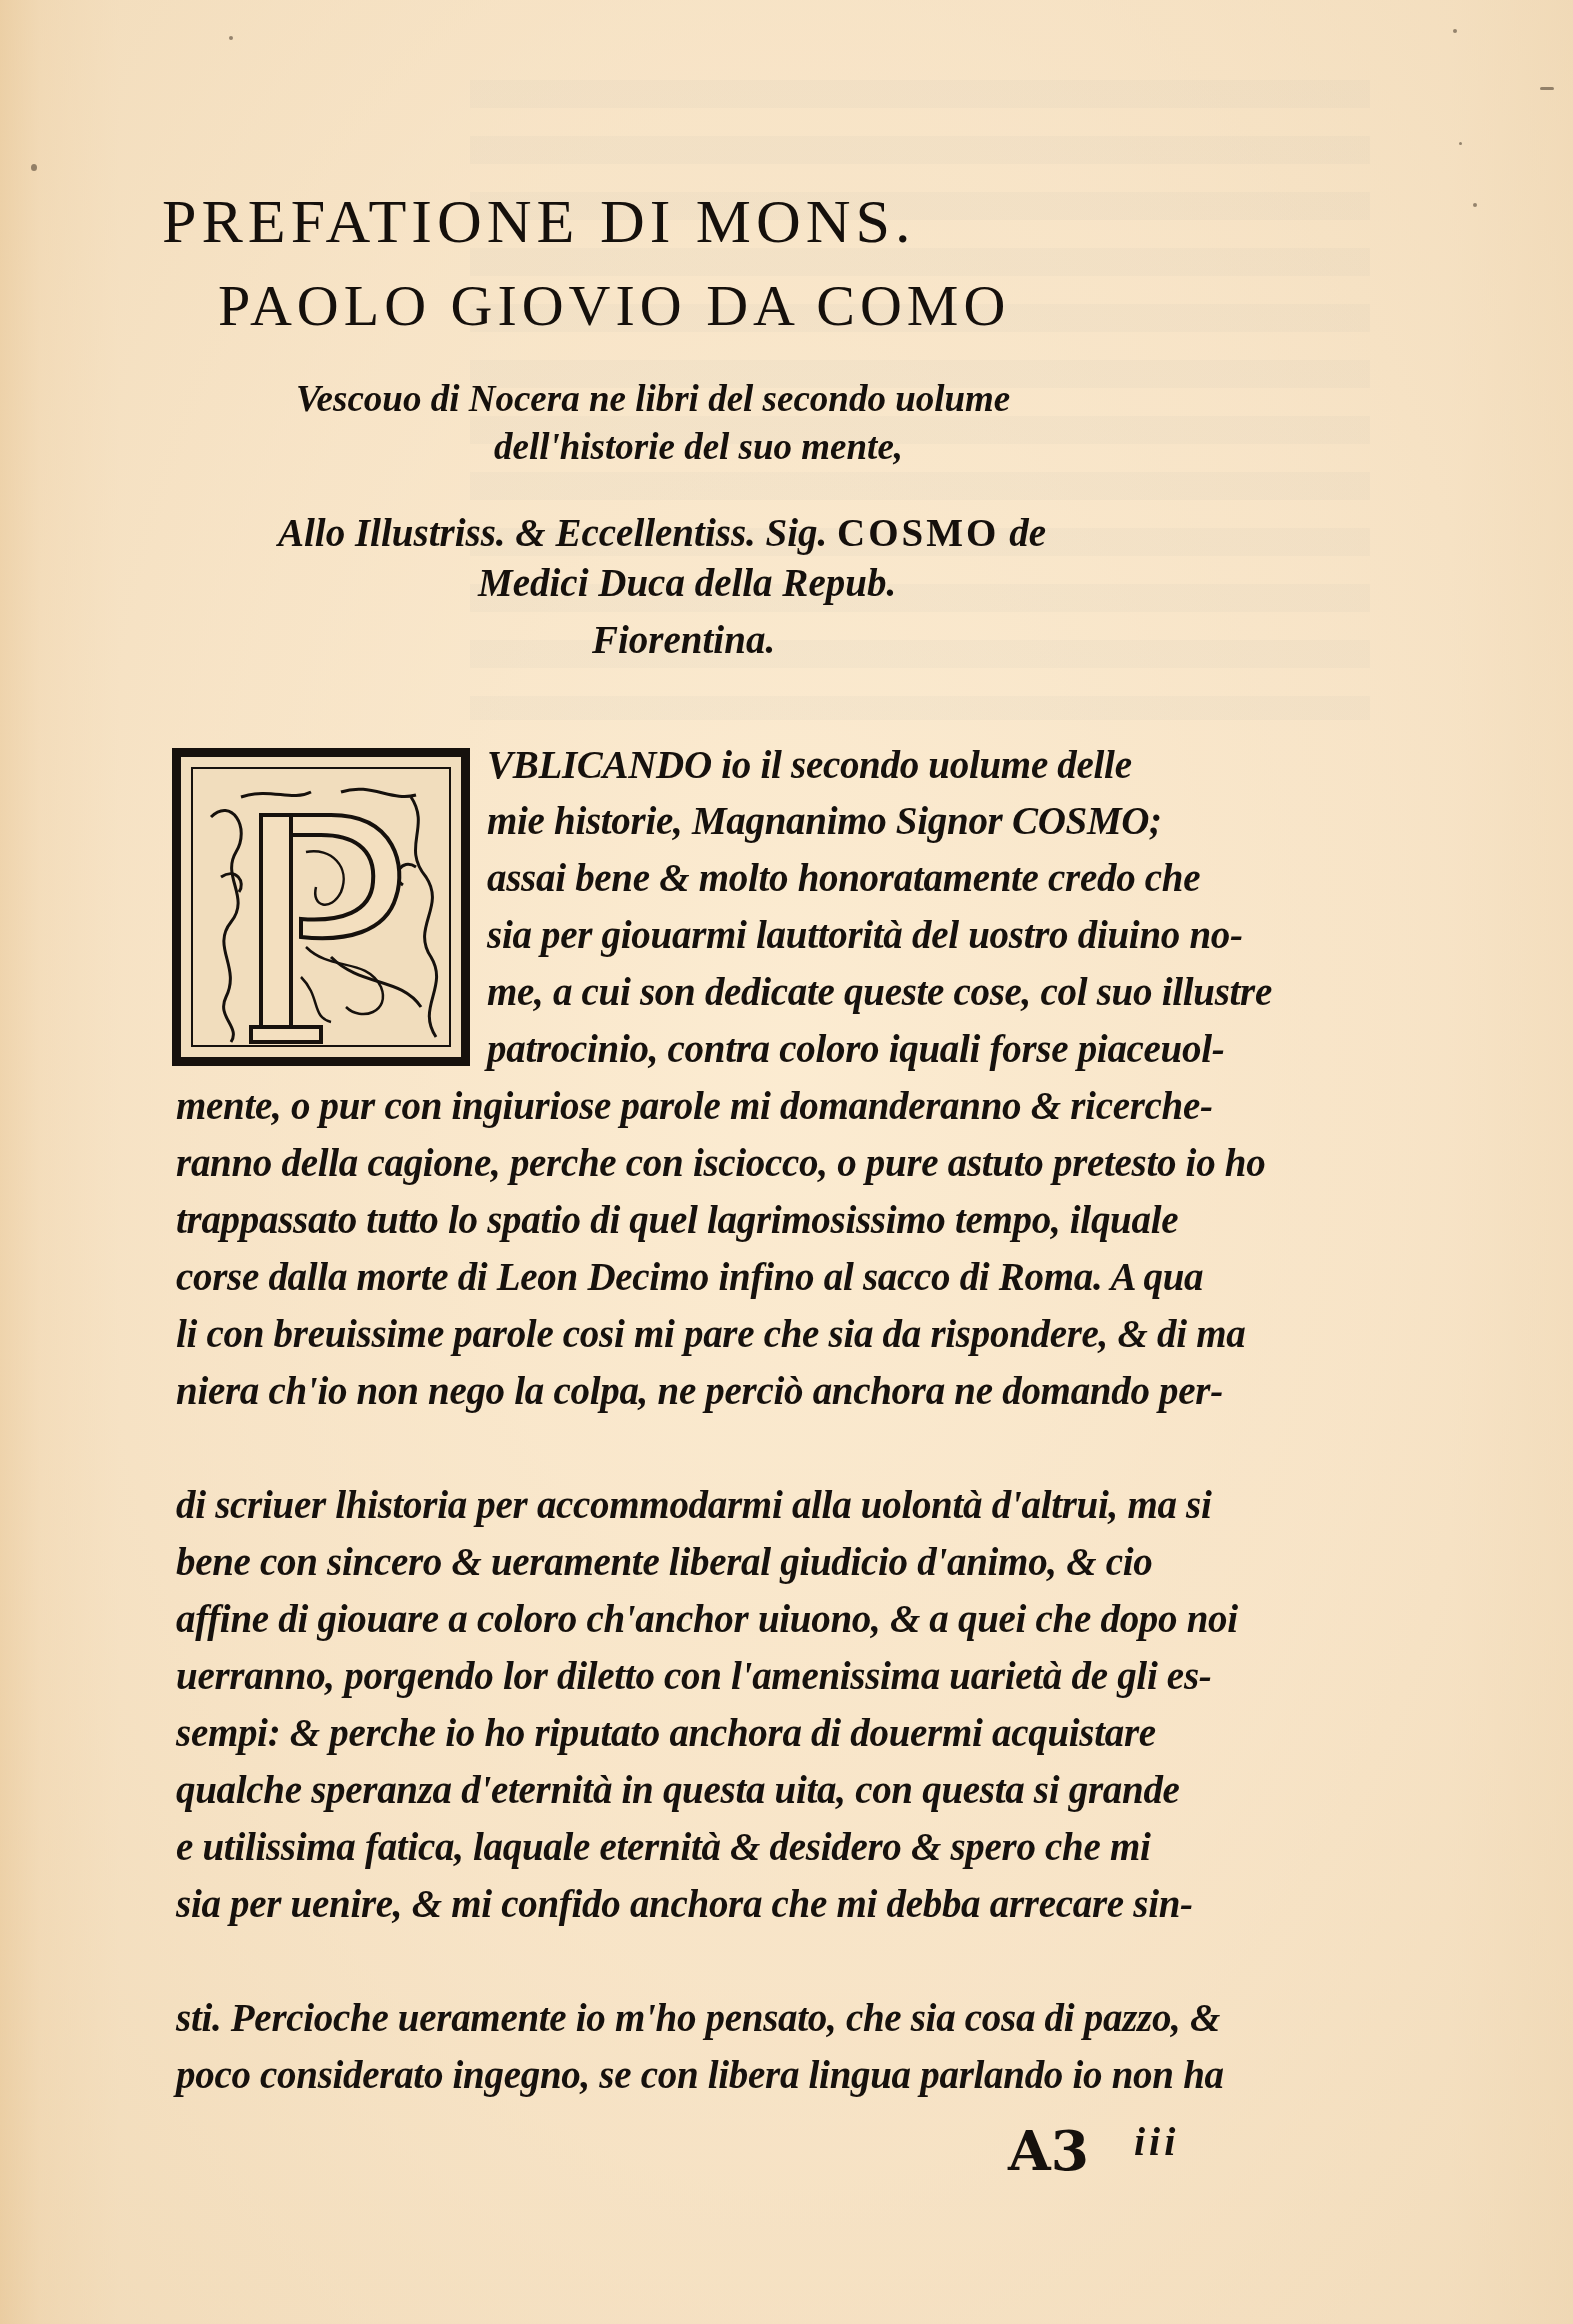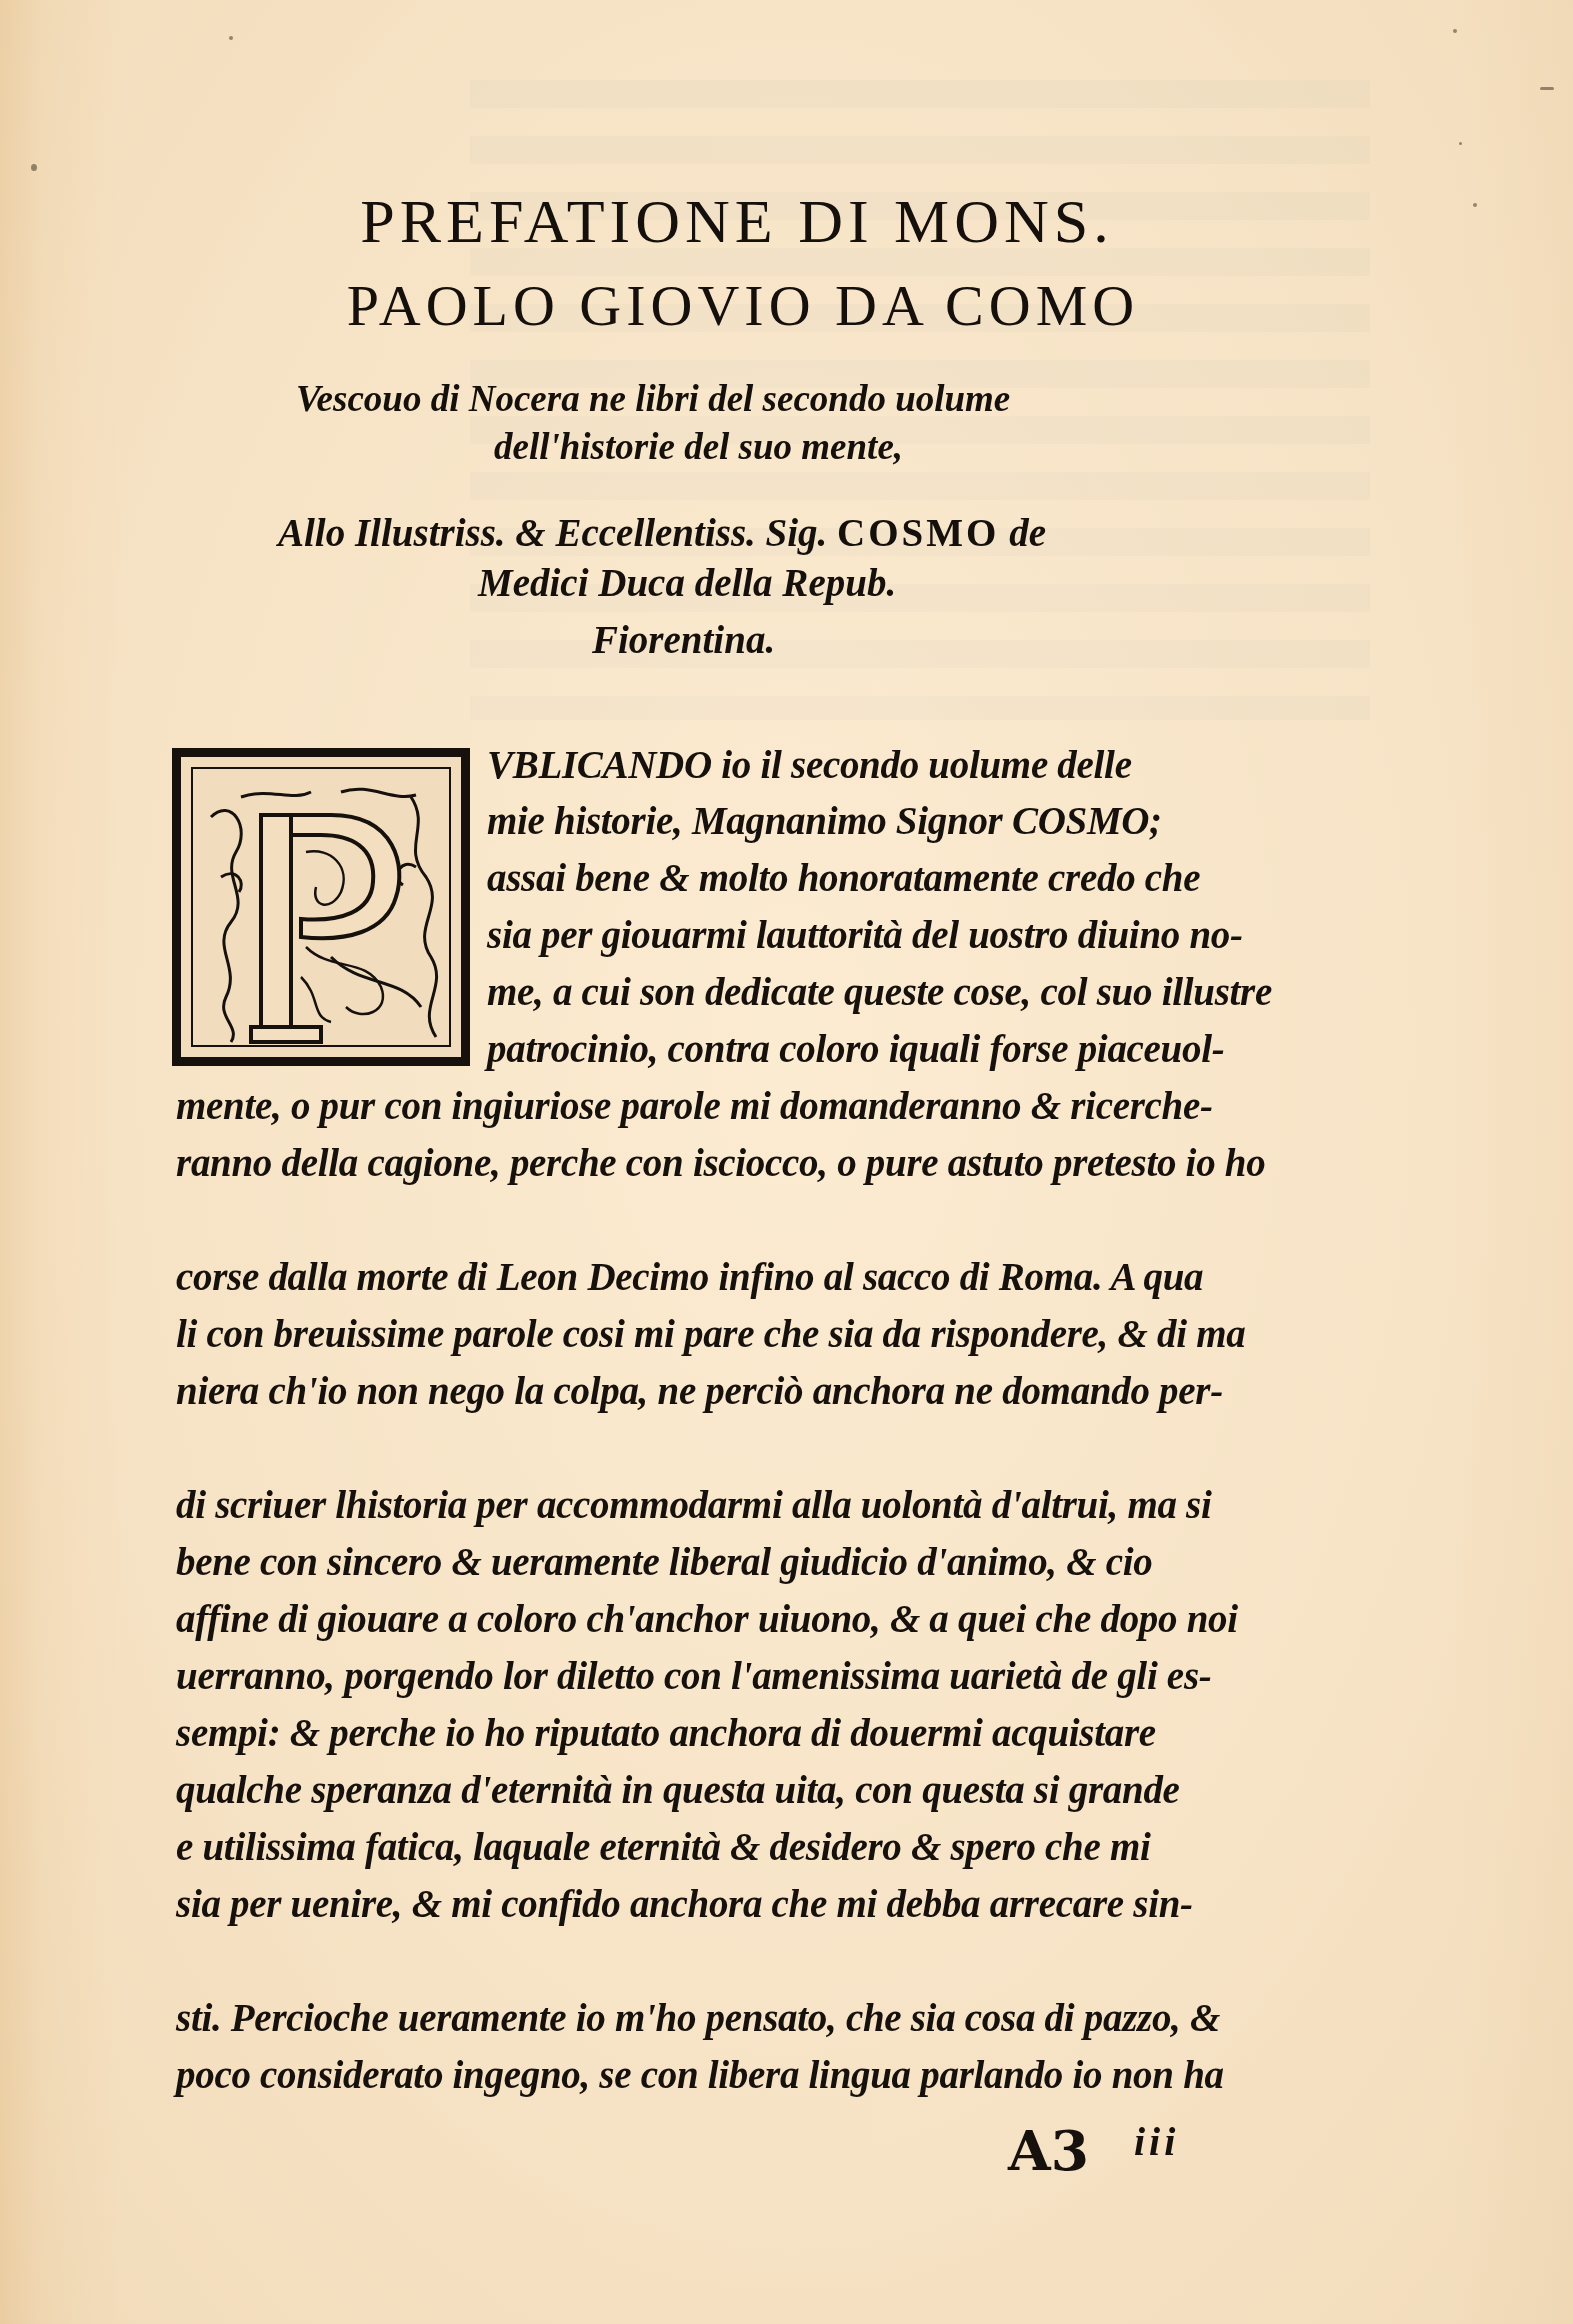--- a/index.html
+++ b/index.html
@@ -7,21 +7,20 @@
     width: 1573px; height: 2324px; overflow: hidden;
     background: #f6e3c5;
     font-family: "DejaVu Serif", serif;
     color: #1a1410;
   }
   .page {
     position: relative; width: 1573px; height: 2324px;
     background:
       radial-gradient(ellipse at 50% 45%, rgba(252,236,210,0.9) 0%, rgba(247,226,196,0.6) 55%, rgba(235,208,168,0.5) 100%),
       linear-gradient(90deg, #e9c99a 0px, #f3dcb9 40px, #f7e6ca 120px, #f8e7cc 1450px, #f3dfc0 1573px);
-    text-align: center;
   }
   .bleed {
     position: absolute; left: 470px; top: 80px; width: 900px; height: 640px;
     background: repeating-linear-gradient(180deg, rgba(140,150,150,0.05) 0 28px, rgba(140,150,150,0.0) 28px 56px);
     pointer-events: none;
   }
   .title1 {
     position: absolute; left: 162px; top: 186px; width: 1150px;
     font-family: "Liberation Serif", serif; font-size: 62px; letter-spacing: 5px;
     white-space: nowrap; color: #15100c;
@@ -120,20 +119,21 @@
   </div>
 
   <div class="line" style="left:487px;top:742px">VBLICANDO io il secondo uolume delle</div>
   <div class="line" style="left:487px;top:798px">mie historie, Magnanimo Signor COSMO;</div>
   <div class="line" style="left:487px;top:855px">assai bene &amp; molto honoratamente credo che</div>
   <div class="line" style="left:487px;top:912px">sia per giouarmi lauttorità del uostro diuino no-</div>
   <div class="line" style="left:487px;top:969px">me, a cui son dedicate queste cose, col suo illustre</div>
   <div class="line" style="left:487px;top:1026px">patrocinio, contra coloro iquali forse piaceuol-</div>
   <div class="line" style="left:176px;top:1083px">mente, o pur con ingiuriose parole mi domanderanno &amp; ricerche-</div>
   <div class="line" style="left:176px;top:1140px">ranno della cagione, perche con isciocco, o pure astuto pretesto io ho</div>
+  <div class="line" style="left:176px;top:1197px">trappassato tutto lo spatio di quel lagrimosissimo tempo, ilquale</div>
   <div class="line" style="left:176px;top:1254px">corse dalla morte di Leon Decimo infino al sacco di Roma. A qua</div>
   <div class="line" style="left:176px;top:1311px">li con breuissime parole cosi mi pare che sia da rispondere, &amp; di ma</div>
   <div class="line" style="left:176px;top:1368px">niera ch'io non nego la colpa, ne perciò anchora ne domando per-</div>
   <div class="line" style="left:176px;top:1482px">di scriuer lhistoria per accommodarmi alla uolontà d'altrui, ma si</div>
   <div class="line" style="left:176px;top:1539px">bene con sincero &amp; ueramente liberal giudicio d'animo, &amp; cio</div>
   <div class="line" style="left:176px;top:1596px">affine di giouare a coloro ch'anchor uiuono, &amp; a quei che dopo noi</div>
   <div class="line" style="left:176px;top:1653px">uerranno, porgendo lor diletto con l'amenissima uarietà de gli es-</div>
   <div class="line" style="left:176px;top:1710px">sempi: &amp; perche io ho riputato anchora di douermi acquistare</div>
   <div class="line" style="left:176px;top:1767px">qualche speranza d'eternità in questa uita, con questa si grande</div>
   <div class="line" style="left:176px;top:1824px">e utilissima fatica, laquale eternità &amp; desidero &amp; spero che mi</div>

